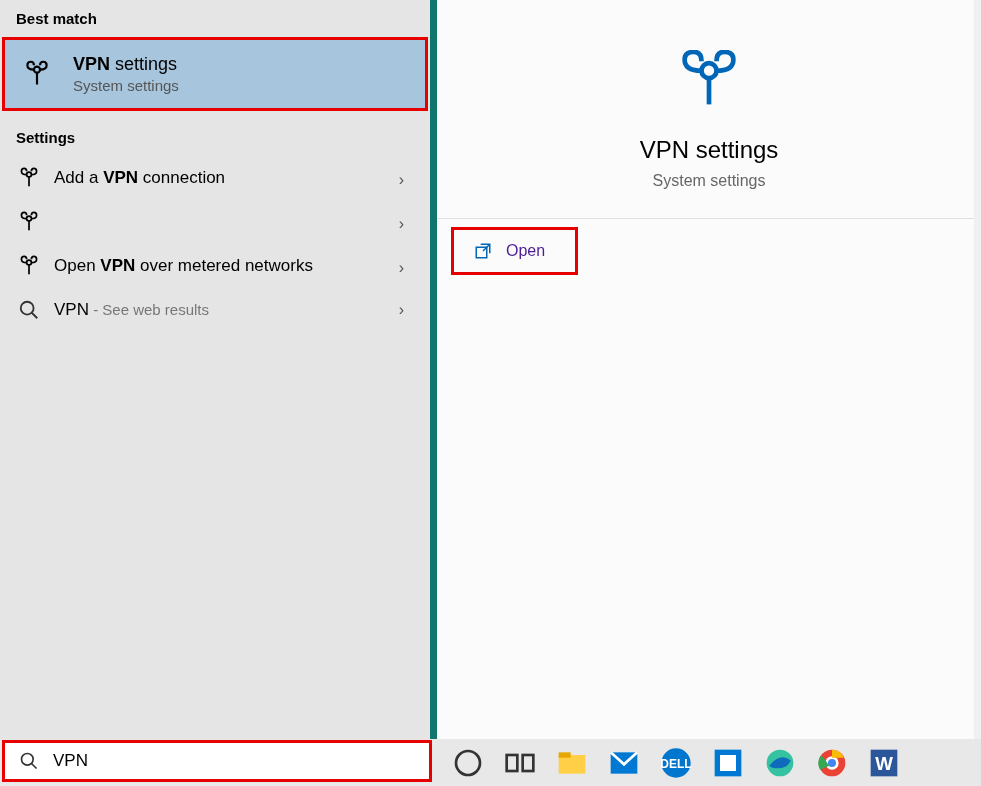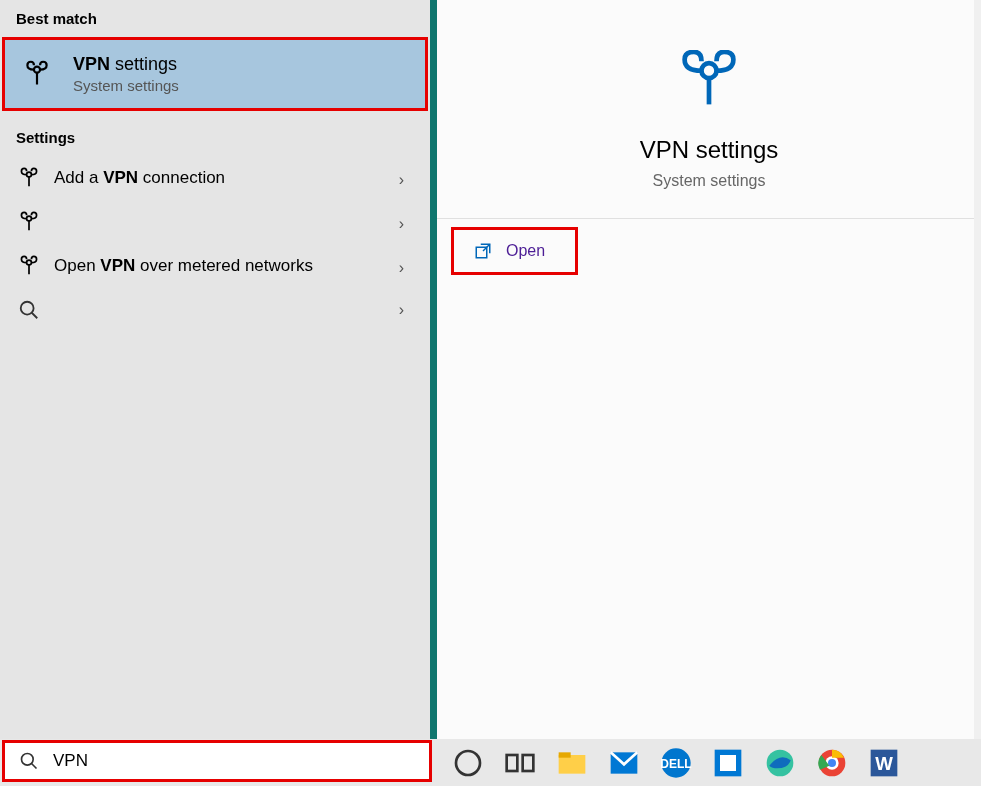--- a/index.html
+++ b/index.html
@@ -292,20 +292,23 @@
     </div>
 
 
     <div class="web-item">
       <div class="web-item-left">
         <span class="search-mini-icon">
           <svg viewBox="0 0 24 24" fill="none" stroke="#333" stroke-width="2">
             <circle cx="10" cy="10" r="7"></circle>
               <line x1="15" y1="15" x2="21" y2="21"></line>
           </svg>
+        </span>
+        <span class="web-item-text">
+          <span>VPN</span><span class="gray"> - See web results</span>
         </span>
       </div>
       <span class="chevron">›</span>
     </div>
   </div>
 
   <div class="right-panel">
     <div class="preview-header">
       <div class="preview-icon">
         <svg viewBox="0 0 64 64" fill="none" stroke="#0067b8" stroke-width="5">

